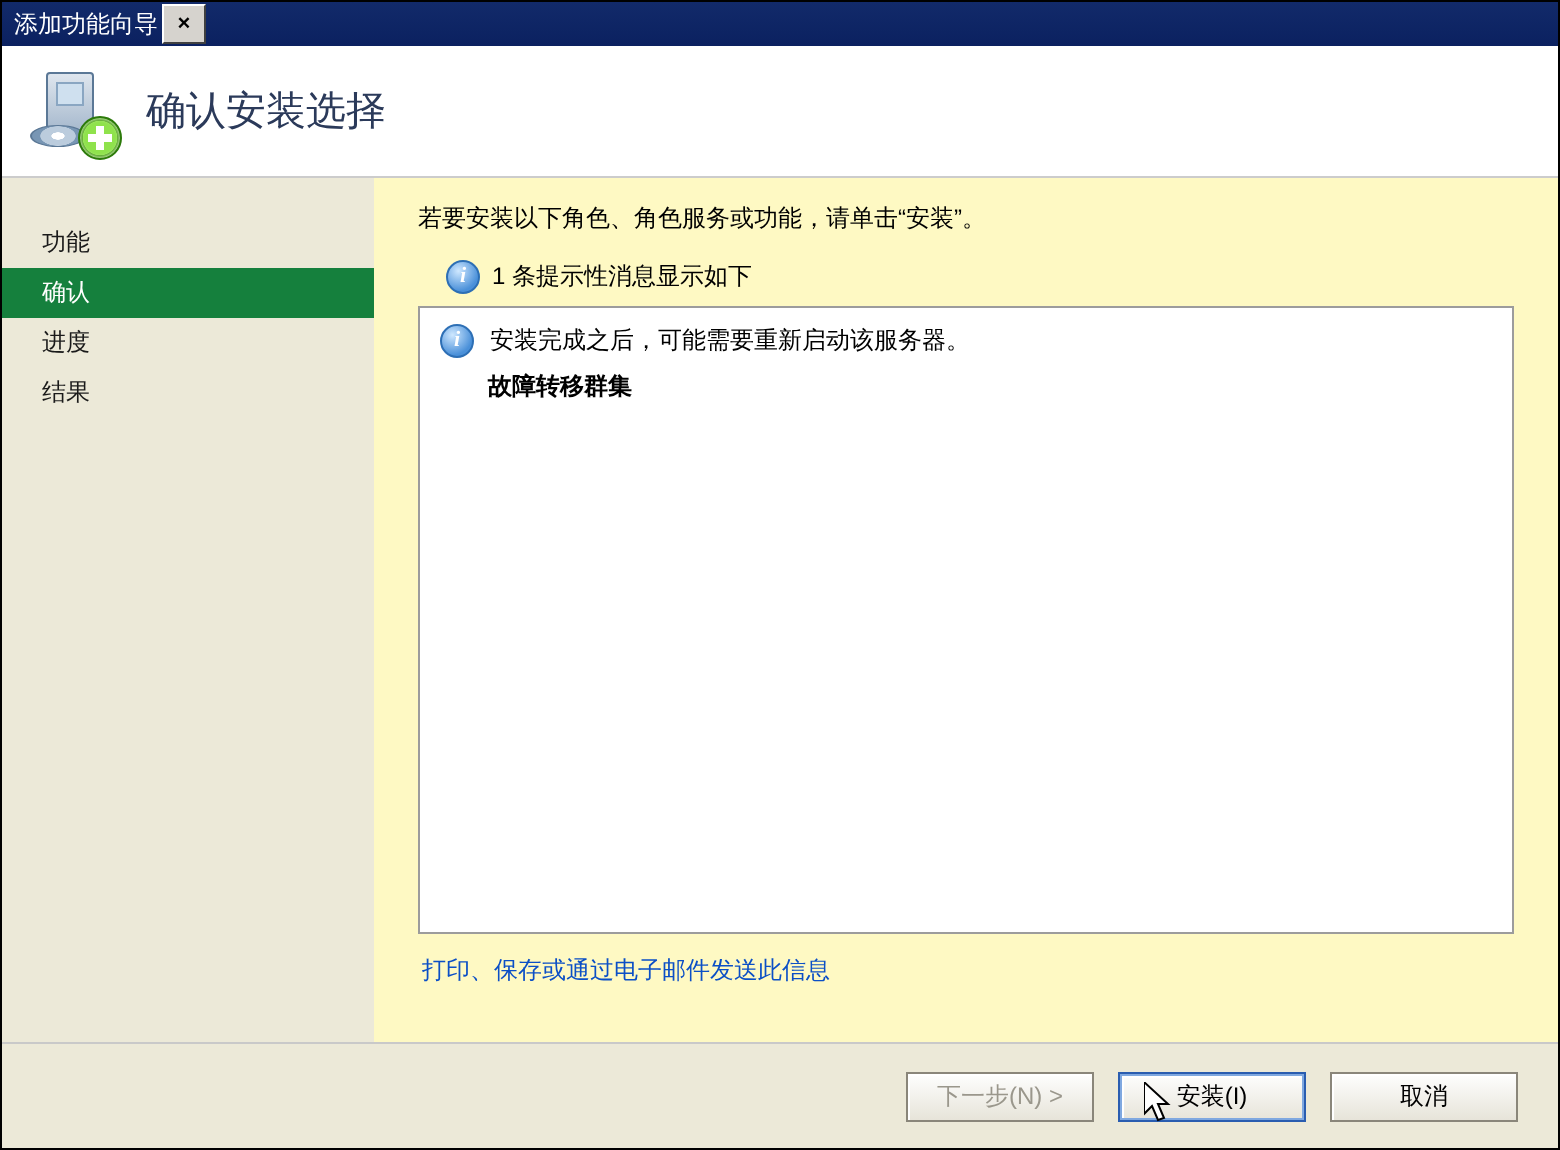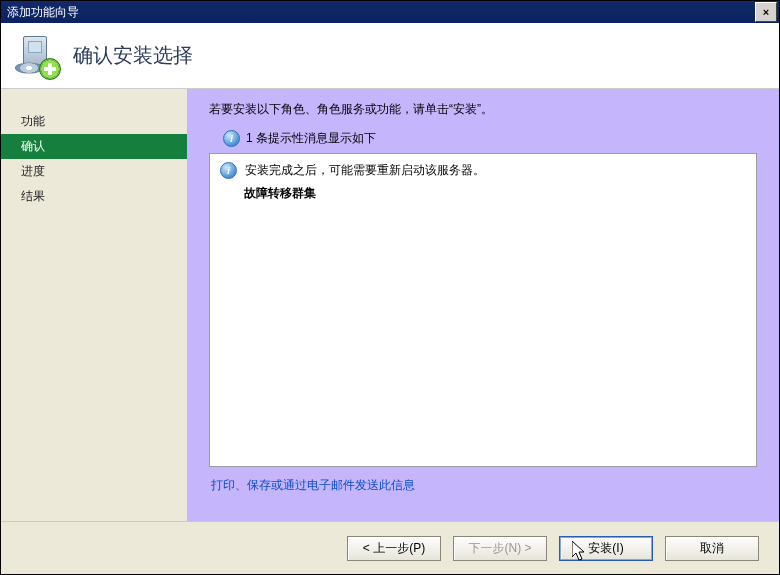--- a/index.html
+++ b/index.html
@@ -17,21 +17,20 @@
     flex-direction: column;
     border: 1px solid #000;
     box-sizing: border-box;
   }
   .titlebar {
     height: 22px;
     background: linear-gradient(to bottom, #122a6a 0%, #0b2160 100%);
     color: #fff;
     display: flex;
     align-items: center;
-    justify-content: space-between;
     padding: 0 0 0 6px;
     font-size: 12px;
   }
   .titlebar .title {
     white-space: nowrap;
   }
   .close-btn {
     width: 20px;
     height: 18px;
     background: #d6d3ce;
@@ -132,21 +131,21 @@
     padding: 4px 8px 4px 20px;
     color: #1a1a1a;
     cursor: default;
   }
   .sidebar-item.selected {
     background: #15803d;
     color: #fff;
   }
   .main {
     flex: 1;
-    background: #c4b5fd;
+    background: #fef9c3;
     padding: 12px 22px 0 22px;
     display: flex;
     flex-direction: column;
     min-width: 0;
   }
   .instr {
     color: #000;
     margin-bottom: 8px;
   }
   .sub-instr {
@@ -281,23 +280,20 @@
         <div class="details-line2">故障转移群集</div>
       </div>
 
       <div class="link-row">
         <span class="link">打印、保存或通过电子邮件发送此信息</span>
       </div>
     </div>
   </div>
 
   <div class="footer">
-    <div class="btn">
-          <span>&lt; 上一步(P)</span>
-        </div>
     <div class="btn disabled">
           <span>下一步(N) &gt;</span>
         </div>
     <div class="btn default">
           <span>安装(I)</span>
         </div>
     <div class="btn">
           <span>取消</span>
         </div>
   </div>

